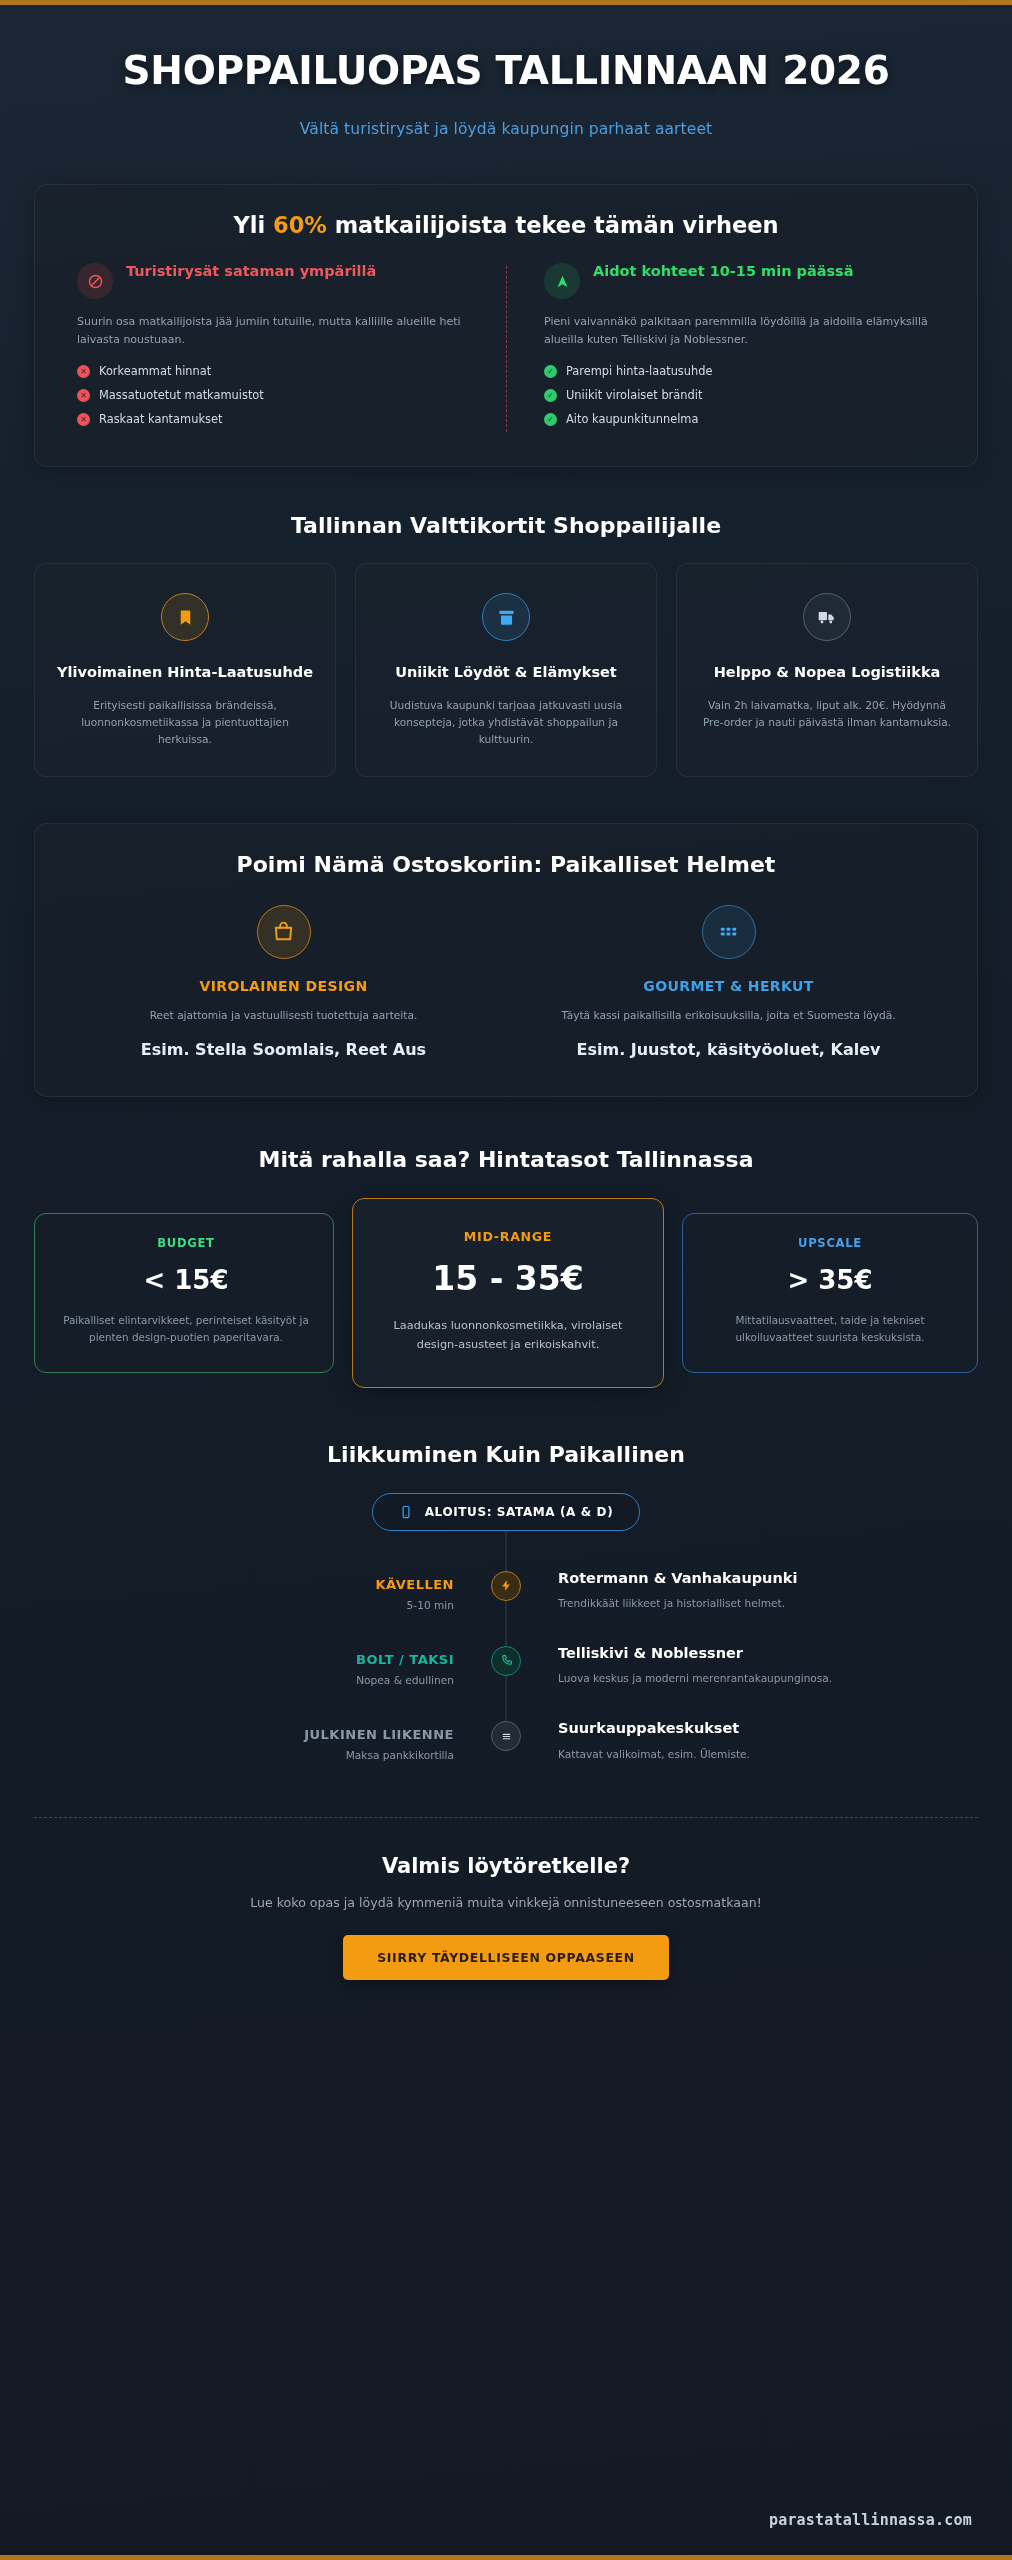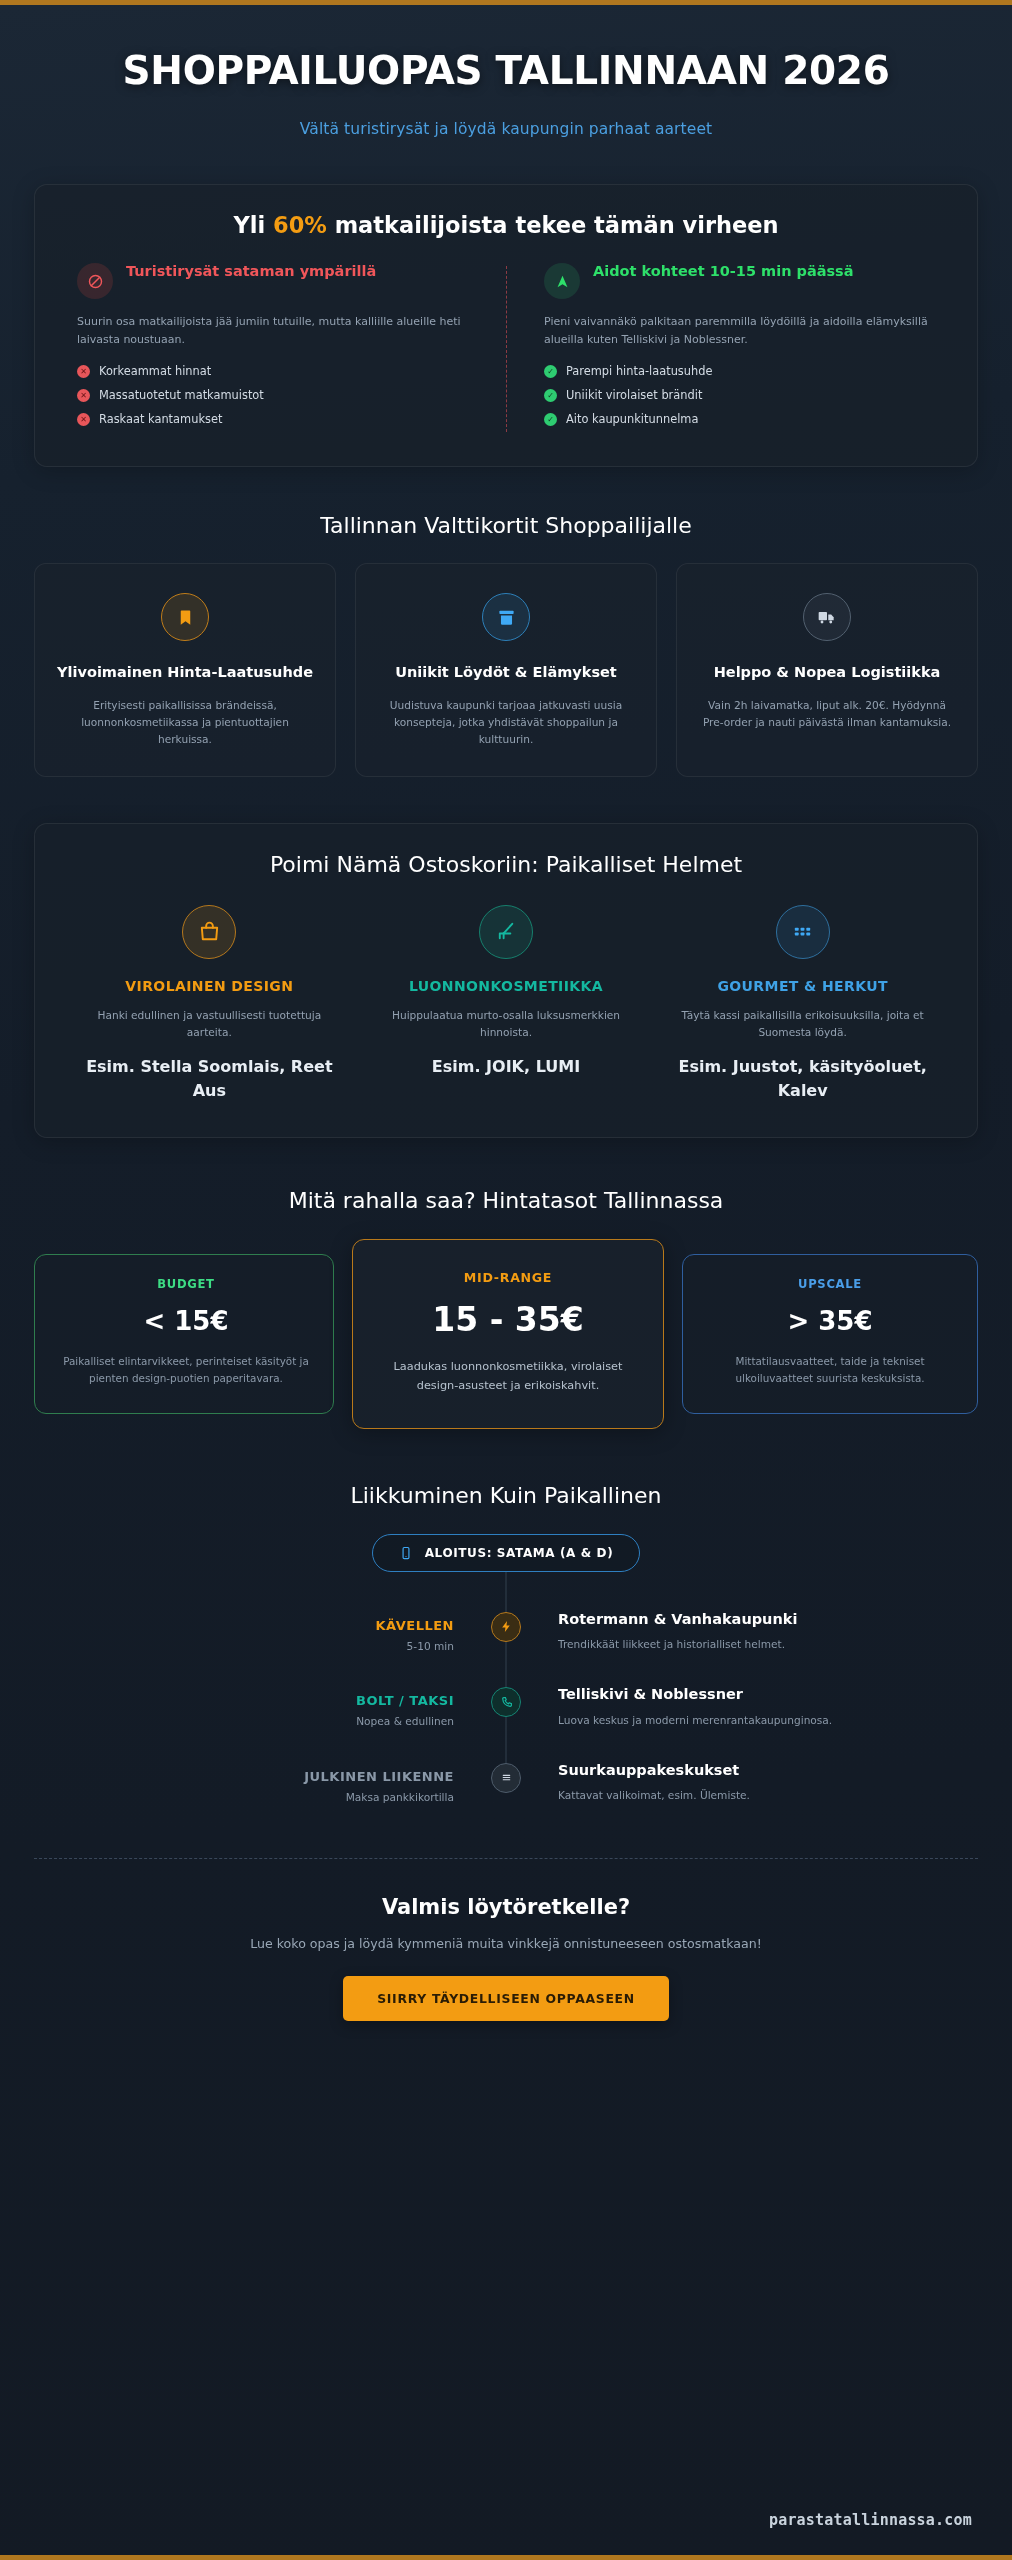--- a/index.html
+++ b/index.html
@@ -39,21 +39,21 @@
   .card {
     margin: 0 34px;
     background: rgba(24,32,42,.72);
     border: 1px solid rgba(255,255,255,.07);
     border-radius: 13px;
     box-shadow: 0 4px 22px rgba(0,0,0,.22);
   }
   .sec-title {
     text-align: center;
     font-size: 22px;
-    font-weight: 400;
+    font-weight: 700;
     color: #fff;
   }
 
   
   .mistake { margin-top: 46px; padding: 27px 24px 30px; }
   .mistake h2 {
     text-align: center;
     font-size: 22.5px;
     font-weight: 700;
     color: #fff;
@@ -379,37 +379,24 @@
     <div class="basket-row">
 
       <div class="bk">
         <div class="bk-ic amber">
           <svg width="23" height="23" viewBox="0 0 24 24" fill="none" stroke="#f39c12" stroke-width="2" stroke-linecap="round" stroke-linejoin="round">
             <path d="M4 8h16l-1 12H5z"></path>
               <path d="M8.5 8V6.2a3.5 3.5 0 0 1 7 0V8"></path>
           </svg>
         </div>
         <div class="bk-title amber">VIROLAINEN DESIGN</div>
-        <div class="bk-desc">Hanki edullinen ja vastuullisesti tuotettuja aarteita.</div>
+        <div class="bk-desc">Reet ajattomia ja vastuullisesti tuotettuja aarteita.</div>
         <div class="bk-ex">Esim. Stella Soomlais, Reet Aus</div>
       </div>
 
-      <div class="bk">
-        <div class="bk-ic teal">
-          <svg width="23" height="23" viewBox="0 0 24 24" fill="none" stroke="#14b8a0" stroke-width="2" stroke-linecap="round" stroke-linejoin="round">
-            <path d="M18 4 L9 14"></path>
-              <path d="M9 14v5"></path>
-              <path d="M9 14H5v5"></path>
-              <path d="M9 14h7"></path>
-          </svg>
-        </div>
-        <div class="bk-title teal">LUONNONKOSMETIIKKA</div>
-        <div class="bk-desc">Huippulaatua murto-osalla luksusmerkkien hinnoista.</div>
-        <div class="bk-ex">Esim. JOIK, LUMI</div>
-      </div>
 
       <div class="bk">
         <div class="bk-ic blue">
           <svg width="23" height="23" viewBox="0 0 24 24" fill="#3fa9f5">
             <rect x="4" y="8" width="4" height="3.2" rx=".8"></rect>
               <rect x="10" y="8" width="4" height="3.2" rx=".8"></rect>
               <rect x="16" y="8" width="4" height="3.2" rx=".8"></rect>
             <rect x="4" y="13" width="4" height="3.2" rx=".8"></rect>
               <rect x="10" y="13" width="4" height="3.2" rx=".8"></rect>
               <rect x="16" y="13" width="4" height="3.2" rx=".8"></rect>

